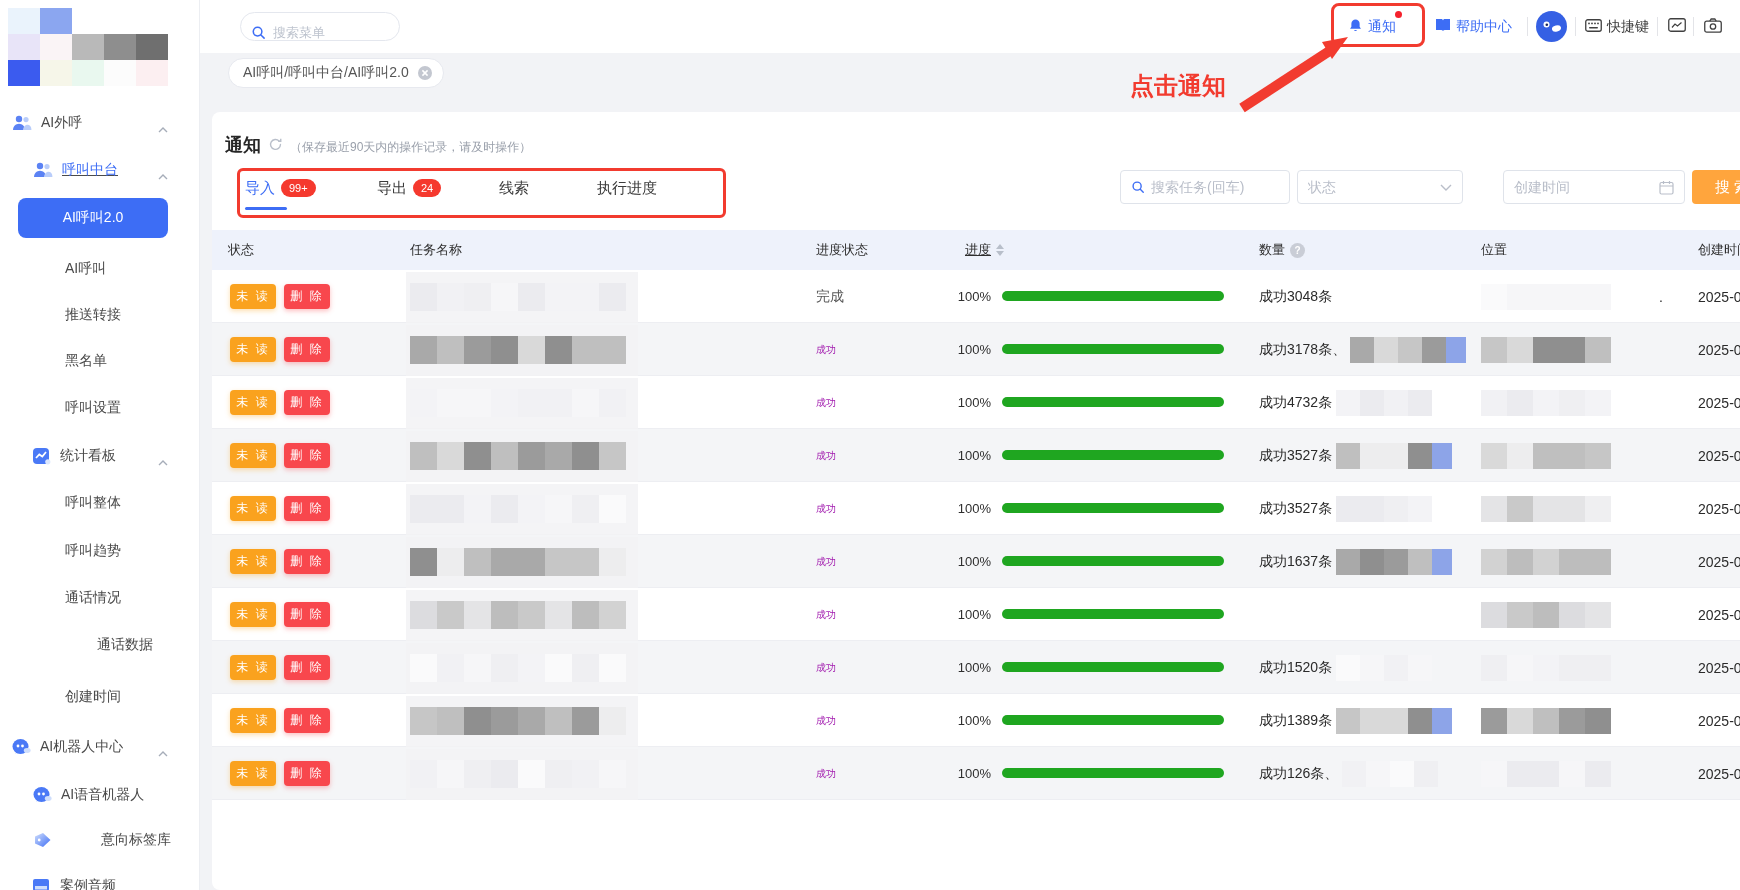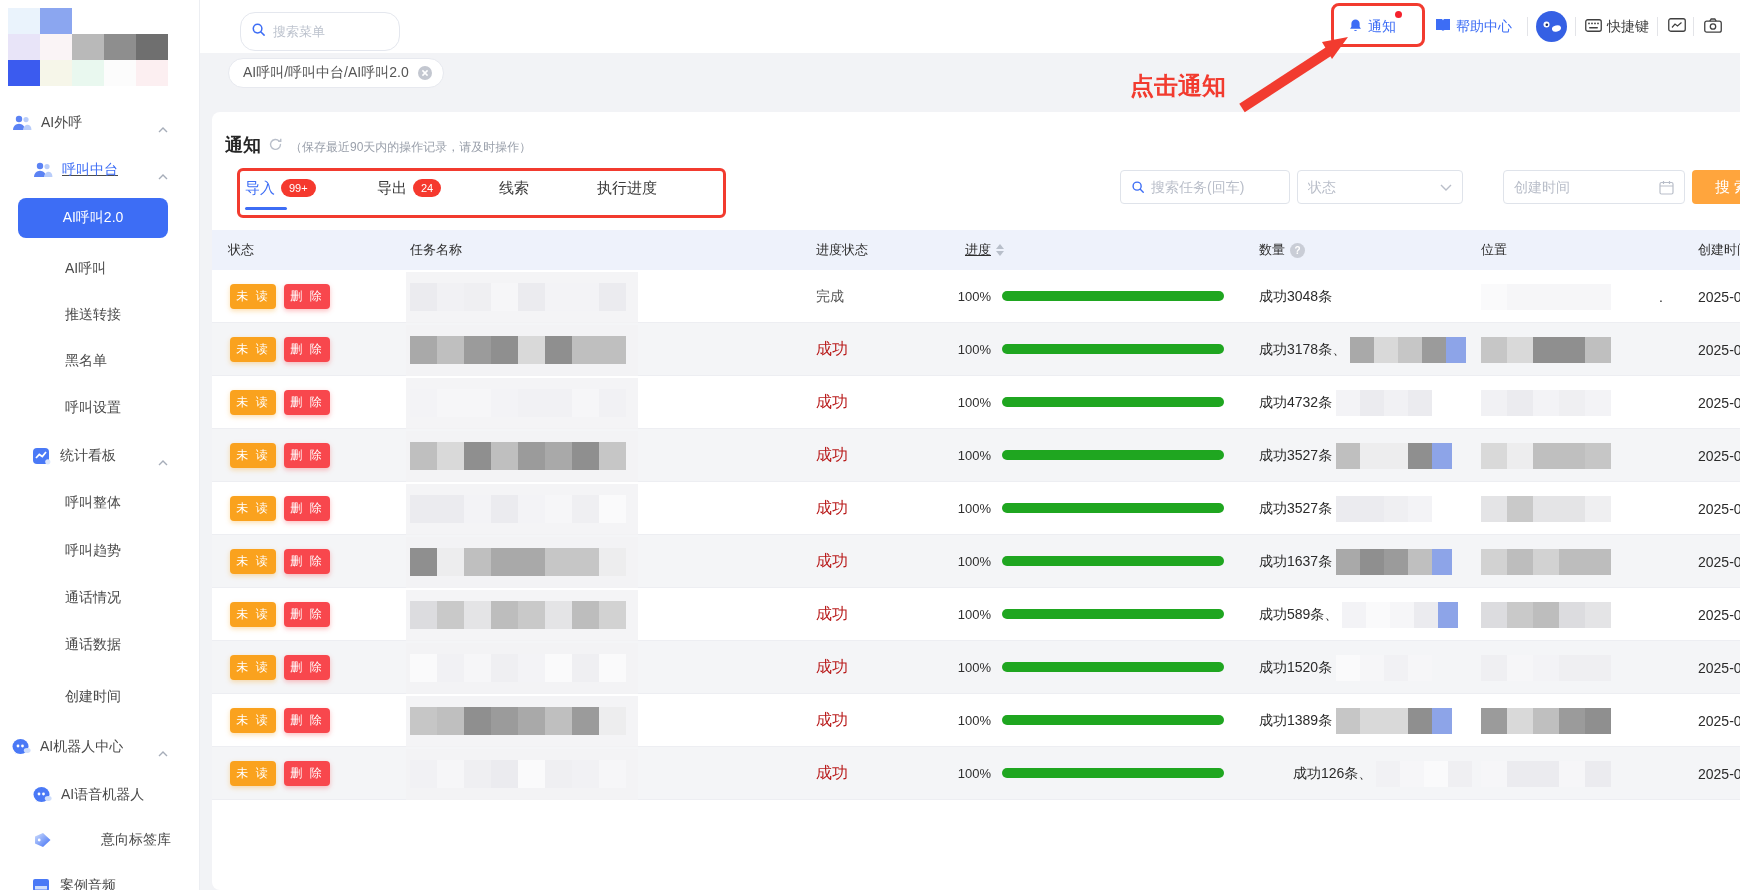--- a/index.html
+++ b/index.html
@@ -12,21 +12,21 @@
   .side-item { position:absolute; height:36px; display:flex; align-items:center; font-size:14px; color:#4a4a4a; width:200px; cursor:pointer; }
   .side-item .lbl { white-space:nowrap; }
   .side-item .ic { display:flex; align-items:center; margin-right:9px; }
   .side-item .chev { position:absolute; right:32px; top:15px; }
   .side-item.blue .lbl { color:#3d6df5; }
   .side-active { position:absolute; left:18px; width:150px; height:40px; background:#3d6df5; border-radius:8px; color:#fff; display:flex; align-items:center; justify-content:center; font-size:14px; cursor:pointer; }
 
   
   .content { position:absolute; left:200px; top:0; width:1540px; height:890px; background:#f2f3f6; }
   .topbar { position:absolute; left:0; top:0; width:100%; height:53px; background:#fff; }
-  .menu-search { position:absolute; left:40px; top:12px; width:160px; height:39px; border:1px solid #e4e7ee; border-radius:15px; display:flex; align-items:center; padding:1px 10px; background:#fff; }
+  .menu-search { position:absolute; left:40px; top:12px; width:160px; height:29px; border:1px solid #e4e7ee; border-radius:15px; display:flex; align-items:flex-start; padding:12px 10px; background:#fff; }
   .menu-search input { border:none; outline:none; width:110px; font-size:13px; margin-left:7px; color:#555; background:transparent; font-family:inherit; }
   .menu-search input::placeholder { color:#bcc2cd; }
   .tb-item { position:absolute; top:0; height:53px; display:flex; align-items:center; gap:5px; font-size:14px; cursor:pointer; }
   .tb-blue { color:#3d6df5; }
   .tb-dark { color:#3c3c3c; }
   .tb-div { position:absolute; top:17px; width:1px; height:19px; background:#e3e4e8; }
   .red-dot { position:absolute; right:-8px; top:14px; width:7px; height:7px; border-radius:50%; background:#f5222d; }
   .avatar { position:absolute; top:11px; width:31px; height:31px; cursor:pointer; }
 
   .tagband { position:absolute; left:0; top:53px; width:100%; height:44px; }
@@ -57,21 +57,21 @@
   .sorter .up { border-bottom:5px solid #b8bfca; }
   .sorter .dn { border-top:5px solid #b8bfca; }
   .qmark { width:15px; height:15px; border-radius:50%; background:#c9cdd6; color:#fff; font-size:10px; font-weight:bold; display:flex; align-items:center; justify-content:center; cursor:pointer; }
 
   .trow { position:absolute; left:0; width:1560px; height:53px; border-bottom:1px solid #edeef2; }
   .trow.alt { background:#f4f5f7; }
   .cell { position:absolute; top:0; height:53px; display:flex; align-items:center; }
   .badge { height:25px; border-radius:4px; color:#fff; font-size:12px; display:flex; align-items:center; justify-content:center; width:46px; letter-spacing:2px; cursor:pointer; }
   .badge.unread { background:#faa21e; box-shadow:0 2px 5px rgba(250,162,30,.35); }
   .badge.del { background:#f8474d; box-shadow:0 2px 5px rgba(248,71,77,.35); }
-  .state-ok { color:#b91c1c; font-size:16px; }
+  .state-ok { color:#a21caf; font-size:10px; }
   .state-done { color:#595959; font-size:14px; }
   .pct { font-size:13px; color:#2f2f2f; justify-content:flex-end; width:60px; }
   .pbar { position:absolute; left:790px; top:21px; width:222px; height:10px; border-radius:5px; background:#1fa620; }
   .qty { font-size:14px; color:#2b2b2b; white-space:nowrap; }
   .mcell { display:inline-block; }
   .backdrop { position:absolute; left:194px; top:2px; width:232px; height:51px; background:rgba(242,242,245,.85); }
   .dateTxt { font-size:14px; color:#2b2b2b; white-space:nowrap; }
 
   
   .anno-box { position:absolute; border:3px solid #f23b2f; background:transparent; z-index:20; pointer-events:none; }
@@ -158,21 +158,21 @@
       </div>
       <div class="side-item" style="top: 485px; padding-left: 65px;">
         <span class="lbl">呼叫整体</span>
       </div>
       <div class="side-item" style="top: 533px; padding-left: 65px;">
         <span class="lbl">呼叫趋势</span>
       </div>
       <div class="side-item" style="top: 580px; padding-left: 65px;">
         <span class="lbl">通话情况</span>
       </div>
-      <div class="side-item" style="top: 627px; padding-left: 65px;">
+      <div class="side-item" style="top: 627px; padding-left: 97px;">
         <span class="lbl">通话数据</span>
       </div>
       <div class="side-item" style="top: 679px; padding-left: 65px;">
         <span class="lbl">创建时间</span>
       </div>
       <div class="side-item" style="top: 729px; padding-left: 12px;">
         <span class="ic">
           <svg width="19" height="18" viewBox="0 0 19 18">
             <ellipse cx="8.5" cy="8.5" rx="8" ry="7.5" fill="#4a79f6"></ellipse>
             <circle cx="6" cy="8" r="1.4" fill="#fff"></circle>
@@ -644,30 +644,20 @@
             <span class="mcell" style="width: 27px; height: 28px; background: rgb(228, 228, 230);"></span>
             <span class="mcell" style="width: 27px; height: 28px; background: rgb(189, 189, 189);"></span>
             <span class="mcell" style="width: 27px; height: 28px; background: rgb(201, 201, 201);"></span>
             <span class="mcell" style="width: 27px; height: 28px; background: rgb(228, 228, 230);"></span>
             <span class="mcell" style="width: 27px; height: 28px; background: rgb(189, 189, 189);"></span>
             <span class="mcell" style="width: 27px; height: 28px; background: rgb(210, 210, 210);"></span>
           </div>
           <div class="cell state-ok" style="left: 604px;">成功</div>
           <div class="cell pct" style="left: 719px;">100%</div>
           <div class="pbar"></div>
-          <div class="cell" style="left: 1047px;">
-            <span class="qty">成功589条、</span>
-            <span style="display: inline-flex; margin-left: 4px;">
-              <span class="mcell" style="width: 24px; height: 26px; background: rgb(243, 243, 246);"></span>
-              <span class="mcell" style="width: 24px; height: 26px; background: rgb(250, 250, 251);"></span>
-              <span class="mcell" style="width: 24px; height: 26px; background: rgb(246, 246, 248);"></span>
-              <span class="mcell" style="width: 24px; height: 26px; background: rgb(235, 235, 239);"></span>
-              <span class="mcell" style="width: 20px; height: 26px; background: rgb(141, 164, 232);"></span>
-            </span>
-          </div>
           <div class="cell" style="left: 1269px;">
             <span class="mcell" style="width: 26px; height: 26px; background: rgb(220, 220, 223);"></span>
             <span class="mcell" style="width: 26px; height: 26px; background: rgb(201, 201, 201);"></span>
             <span class="mcell" style="width: 26px; height: 26px; background: rgb(189, 189, 189);"></span>
             <span class="mcell" style="width: 26px; height: 26px; background: rgb(220, 220, 223);"></span>
             <span class="mcell" style="width: 26px; height: 26px; background: rgb(228, 228, 230);"></span>
           </div>
           <div class="cell dateTxt" style="left: 1486px;">2025-0</div>
         </div>
         <div class="trow alt" style="top: 529px;">
@@ -757,21 +747,21 @@
             <span class="mcell" style="width: 27px; height: 28px; background: rgb(239, 239, 242);"></span>
             <span class="mcell" style="width: 27px; height: 28px; background: rgb(235, 235, 239);"></span>
             <span class="mcell" style="width: 27px; height: 28px; background: rgb(250, 250, 251);"></span>
             <span class="mcell" style="width: 27px; height: 28px; background: rgb(239, 239, 242);"></span>
             <span class="mcell" style="width: 27px; height: 28px; background: rgb(241, 241, 244);"></span>
             <span class="mcell" style="width: 27px; height: 28px; background: rgb(246, 246, 248);"></span>
           </div>
           <div class="cell state-ok" style="left: 604px;">成功</div>
           <div class="cell pct" style="left: 719px;">100%</div>
           <div class="pbar"></div>
-          <div class="cell" style="left: 1047px; margin-left: 34px;">
+          <div class="cell" style="left: 1047px;">
             <span class="qty">成功126条、</span>
             <span style="display: inline-flex; margin-left: 4px;">
               <span class="mcell" style="width: 24px; height: 26px; background: rgb(241, 241, 244);"></span>
               <span class="mcell" style="width: 24px; height: 26px; background: rgb(246, 246, 248);"></span>
               <span class="mcell" style="width: 24px; height: 26px; background: rgb(250, 250, 251);"></span>
               <span class="mcell" style="width: 24px; height: 26px; background: rgb(239, 239, 242);"></span>
             </span>
           </div>
           <div class="cell" style="left: 1269px;">
             <span class="mcell" style="width: 26px; height: 26px; background: rgb(246, 246, 248);"></span>

